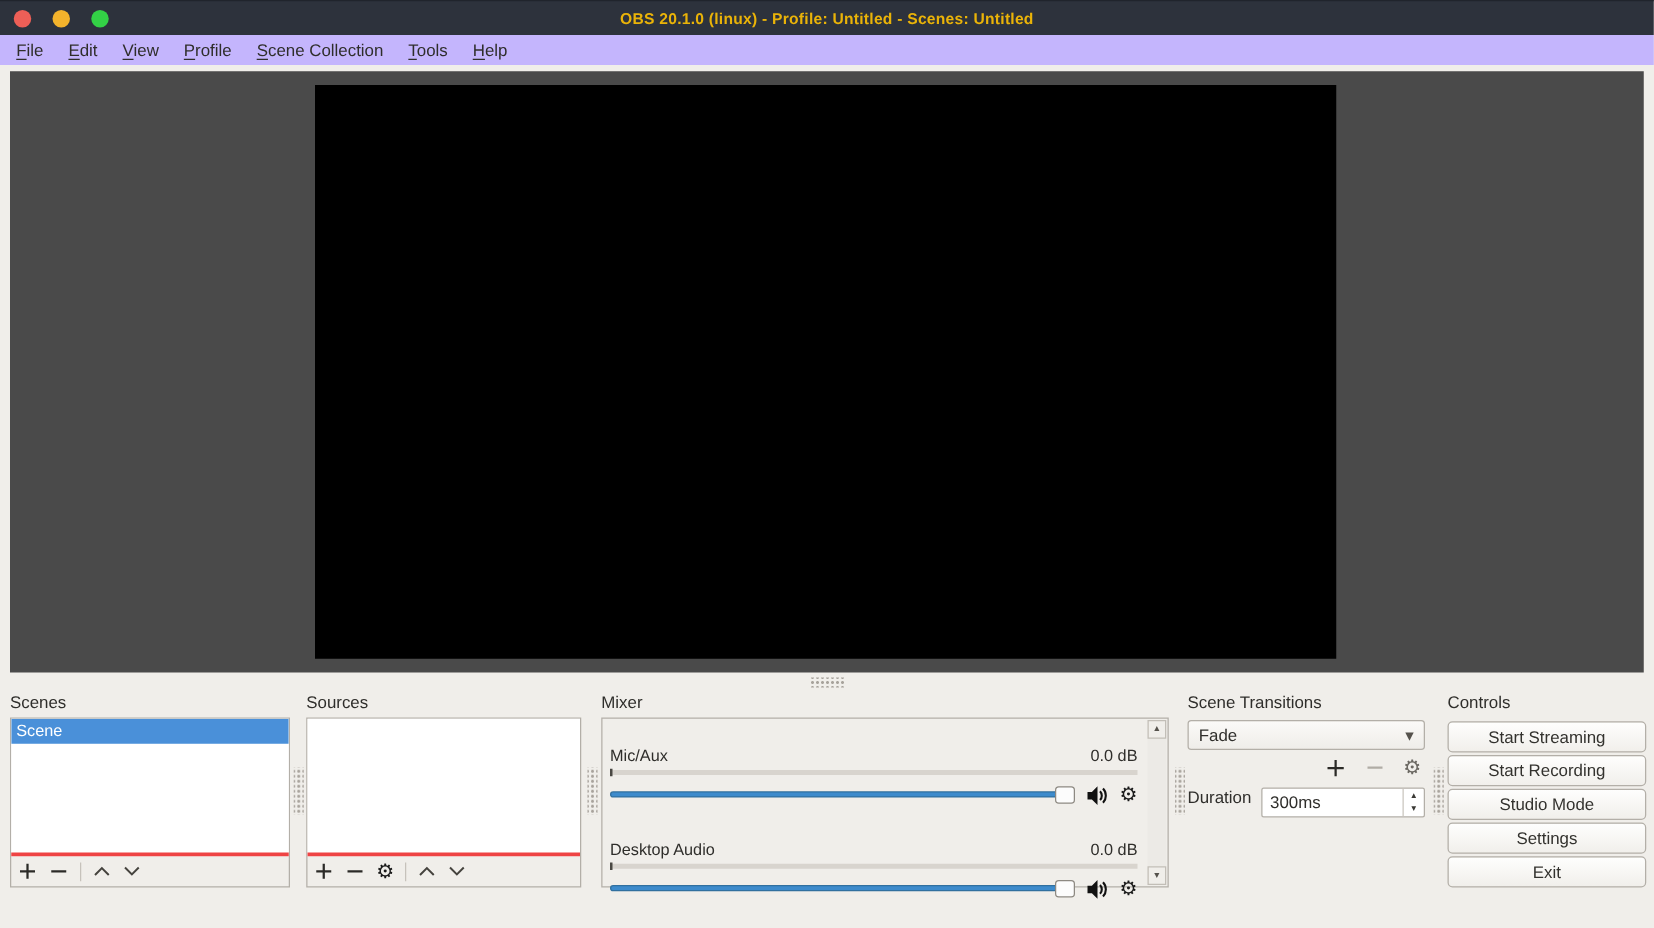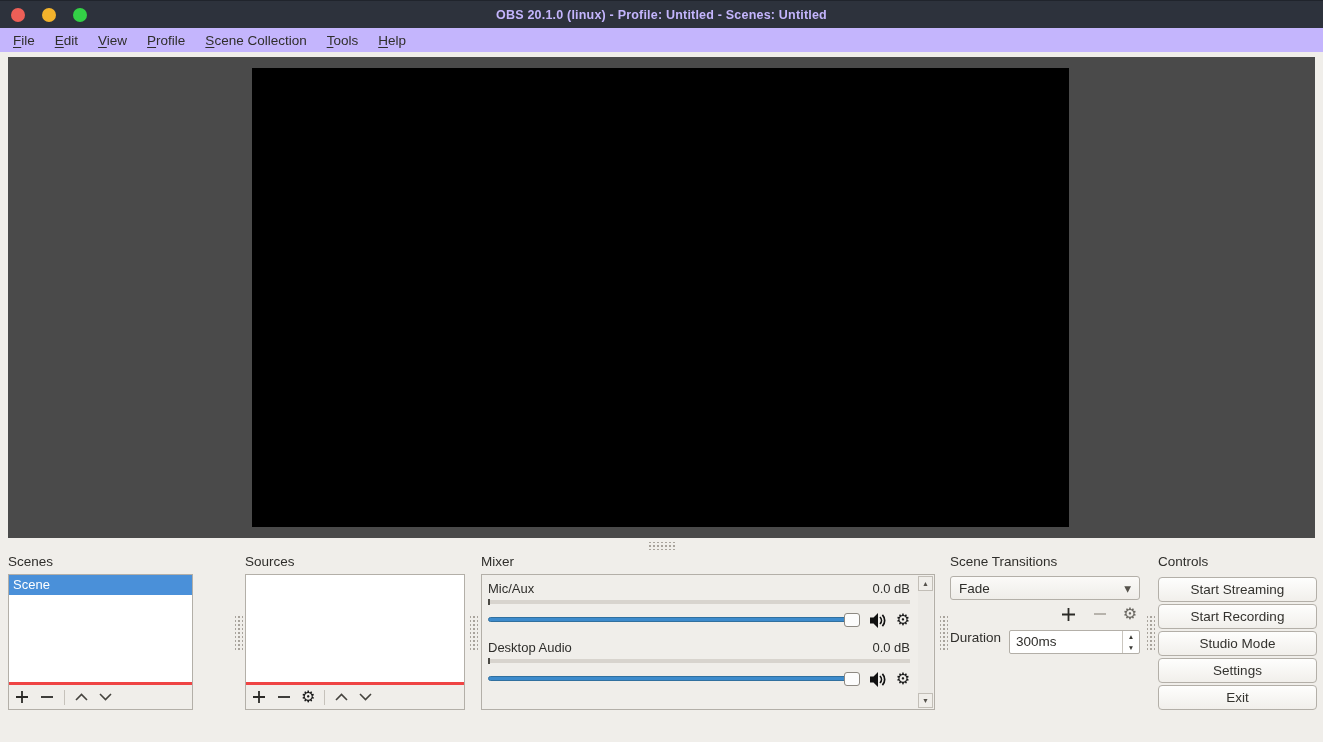--- a/index.html
+++ b/index.html
@@ -7,21 +7,21 @@
   body { font-family:"Liberation Sans", sans-serif; background:#f0eeea; color:#2f2e2b; overflow:hidden; }
   #app { position:relative; width:1323px; height:742px; background:#f0eeea; }
 
   
   .titlebar { position:absolute; top:0; left:0; right:0; height:28px; background:#2d323c; border-top:1px solid #20242c; display:flex; align-items:center; }
   .traffic { position:absolute; left:11px; top:7px; display:flex; gap:17px; }
   .dot { width:14px; height:14px; border-radius:50%; }
   .dot.red { background:#ed5f57; }
   .dot.yellow { background:#f3b32c; }
   .dot.green { background:#33d146; }
-  .win-title { flex:1; text-align:center; color:#c4b5fd; font-weight:bold; font-size:12.5px; letter-spacing:.2px; }
+  .win-title { flex:1; text-align:center; color:#eab308; font-weight:bold; font-size:12.5px; letter-spacing:.2px; }
 
   
   .menubar { position:absolute; top:28px; left:0; right:0; height:24px; background:#c4b5fd; display:flex; align-items:center; padding-left:3px; font-size:13.5px; }
   .menu-item { padding:3px 10px; cursor:default; }
   .menu-item u { text-decoration:underline; text-underline-offset:2px; }
 
   
   .preview { position:absolute; left:8px; top:57px; width:1307px; height:481px; background:#4a4a4a; }
   .canvas { position:absolute; left:244px; top:11px; width:817px; height:459px; background:#000; }
 
@@ -35,27 +35,27 @@
   .dock-title { font-size:13.5px; height:22px; line-height:20px; flex:none; }
   .panel-box { flex:1; border:1px solid #b3afa8; background:#f0eeea; display:flex; flex-direction:column; min-height:0; }
   .list-area { flex:1; background:#ffffff; border-bottom:3px solid #ef4444; overflow:hidden; }
   .list-item-selected { height:20px; background:#4a90d9; color:#fff; font-size:13px; line-height:20px; padding-left:4px; }
   .list-toolbar { height:24px; flex:none; display:flex; align-items:center; padding:0 5px; gap:9px; }
   .tb-sep { width:1px; height:15px; background:#c6c2bb; }
   .icon-btn { display:flex; align-items:center; justify-content:center; cursor:default; }
   .gear-glyph { font-family:"DejaVu Sans", sans-serif; font-size:16px; line-height:16px; color:#1a1a1a; }
   .gear-glyph.mid { color:#6b6862; }
 
-  .dock-scenes { left:8px; width:185px; }
+  .dock-scenes { left:8px; width:224px; }
   .dock-sources { left:245px; width:220px; }
 
   
   .dock-mixer { left:481px; width:454px; }
   .mixer-box { position:relative; padding:4px 24px 4px 6px; }
-  .channel { margin-top:2px; margin-bottom:9px; }
+  .channel { margin-top:18px; margin-bottom:9px; }
   .ch-head { display:flex; justify-content:space-between; font-size:13px; height:17px; }
   .meter { position:relative; height:4px; background:#d8d4ce; margin-top:2px; }
   .meter-tick { position:absolute; left:0; top:-1px; width:2px; height:6px; background:#4a4843; }
   .slider-row { display:flex; align-items:center; margin-top:7px; height:18px; gap:9px; }
   .slider { flex:1; position:relative; height:16px; }
   .track { position:absolute; left:0; right:0; top:5px; height:5px; background:#3d8bcc; border:1px solid #31709f; border-radius:3px; }
   .handle { position:absolute; right:0; top:1px; width:16px; height:14px; background:#fcfcfc; border:1px solid #8d8982; border-radius:3px; }
   .mixer-scroll { position:absolute; right:1px; top:1px; bottom:1px; width:15px; display:flex; flex-direction:column; background:#eceae6; }
   .scroll-arrow { height:15px; flex:none; display:flex; align-items:center; justify-content:center; font-size:7px; color:#55524c; background:#f0eeea; border:1px solid #c2beb7; }
   .scroll-trough { flex:1; }

